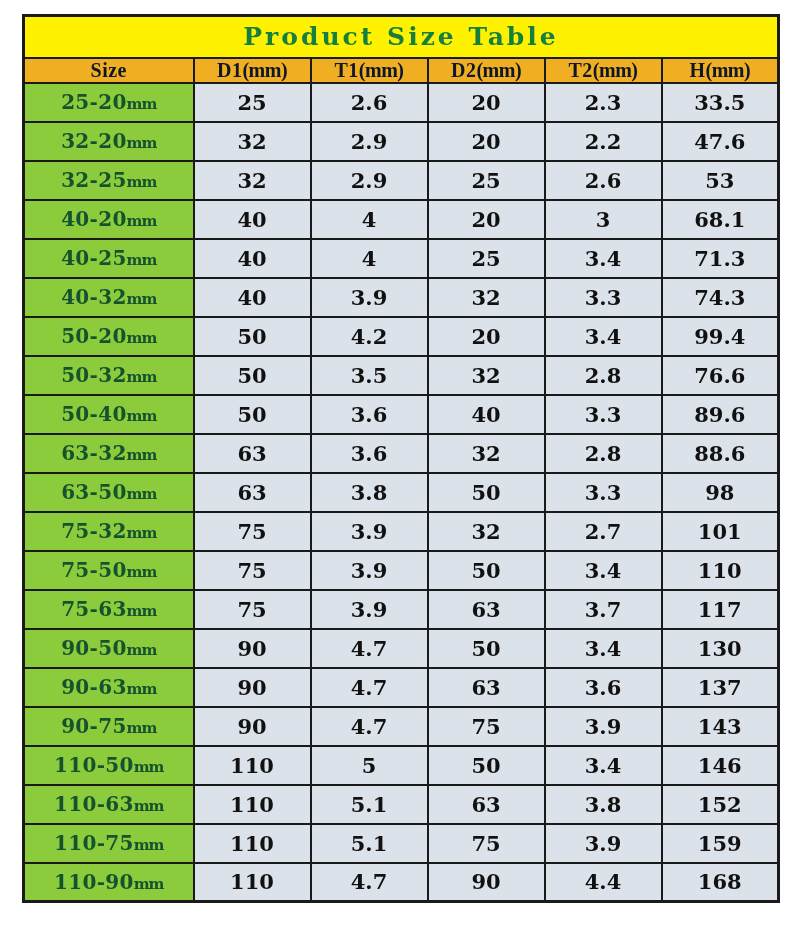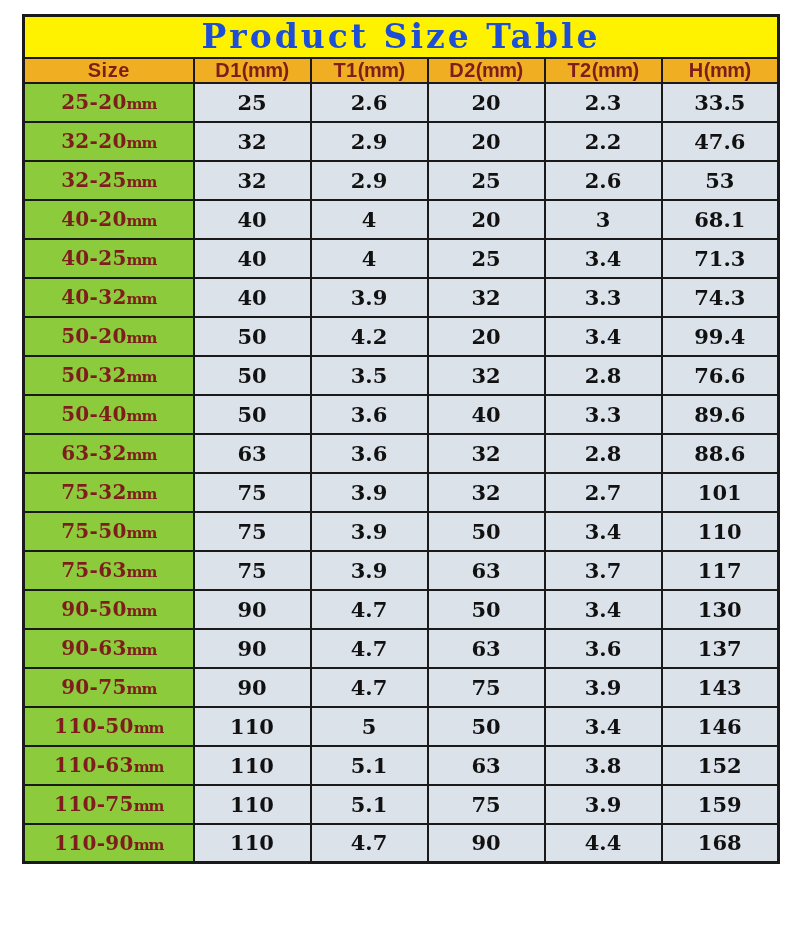--- a/index.html
+++ b/index.html
@@ -38,55 +38,55 @@
     border: 2px solid #1a1a1a;
     text-align: center;
     vertical-align: middle;
     padding: 0;
   }
 
   
   tr.title-row td {
     height: 42px;
     background: #fff200;
-    color: #1d4ed8;
-    font-size: 33px;
+    color: #15803d;
+    font-size: 25px;
     font-weight: 700;
     letter-spacing: 3px;
     font-family: "DejaVu Serif", "Liberation Serif", serif;
   }
 
   
   tr.header-row th {
     height: 24px;
     background: #f0ae23;
-    color: #7f1d1d;
+    color: #0f172a;
     font-size: 20px;
     font-weight: 700;
     letter-spacing: 0.5px;
-    font-family: Liberation Sans, sans-serif;
+    font-family: Liberation Serif, serif;
   }
   tr.header-row th .unit {
     font-size: 20px;
     letter-spacing: -0.5px;
   }
 
   
   tr.data-row td {
     height: 39px;
     font-size: 21px;
     font-weight: 700;
     color: #111111;
     background: #dce2ea;
     font-family: "DejaVu Serif", "Liberation Serif", serif;
   }
 
   tr.data-row td.size-cell {
     background: #8ccb3c;
-    color: #7f1d1d;
+    color: #14532d;
     font-size: 20px;
     letter-spacing: 0.3px;
   }
 
   tr.data-row td.size-cell .mm {
     font-size: 15px;
     letter-spacing: -1px;
   }
 
   
@@ -200,20 +200,28 @@
           </tr>
           <tr class="data-row">
             <td class="size-cell"><span>63-32</span><span class="mm">mm</span></td>
             <td>63</td>
             <td>3.6</td>
             <td>32</td>
             <td>2.8</td>
             <td>88.6</td>
           </tr>
           <tr class="data-row">
+            <td class="size-cell"><span>63-50</span><span class="mm">mm</span></td>
+            <td>63</td>
+            <td>3.8</td>
+            <td>50</td>
+            <td>3.3</td>
+            <td>98</td>
+          </tr>
+          <tr class="data-row">
             <td class="size-cell"><span>75-32</span><span class="mm">mm</span></td>
             <td>75</td>
             <td>3.9</td>
             <td>32</td>
             <td>2.7</td>
             <td>101</td>
           </tr>
           <tr class="data-row">
             <td class="size-cell"><span>75-50</span><span class="mm">mm</span></td>
             <td>75</td>

